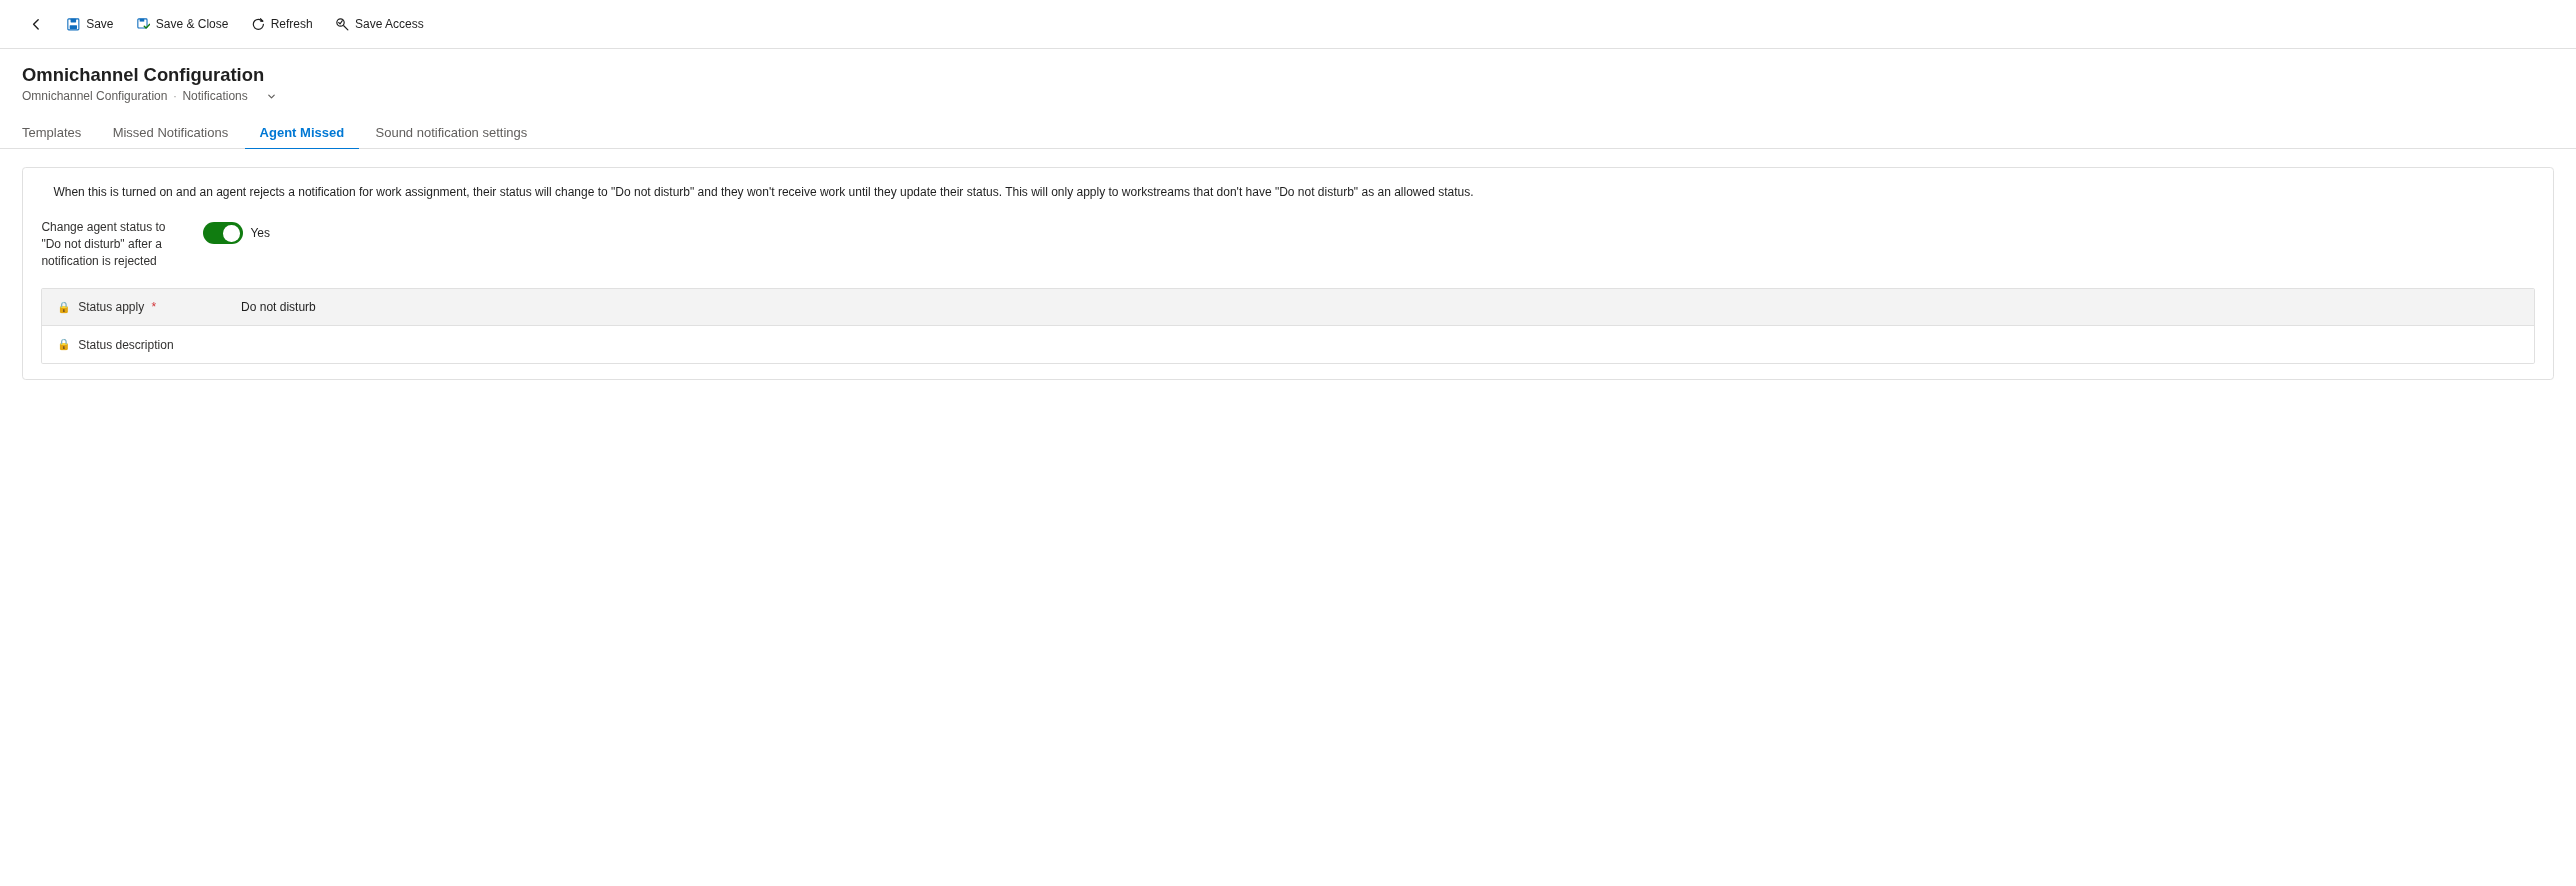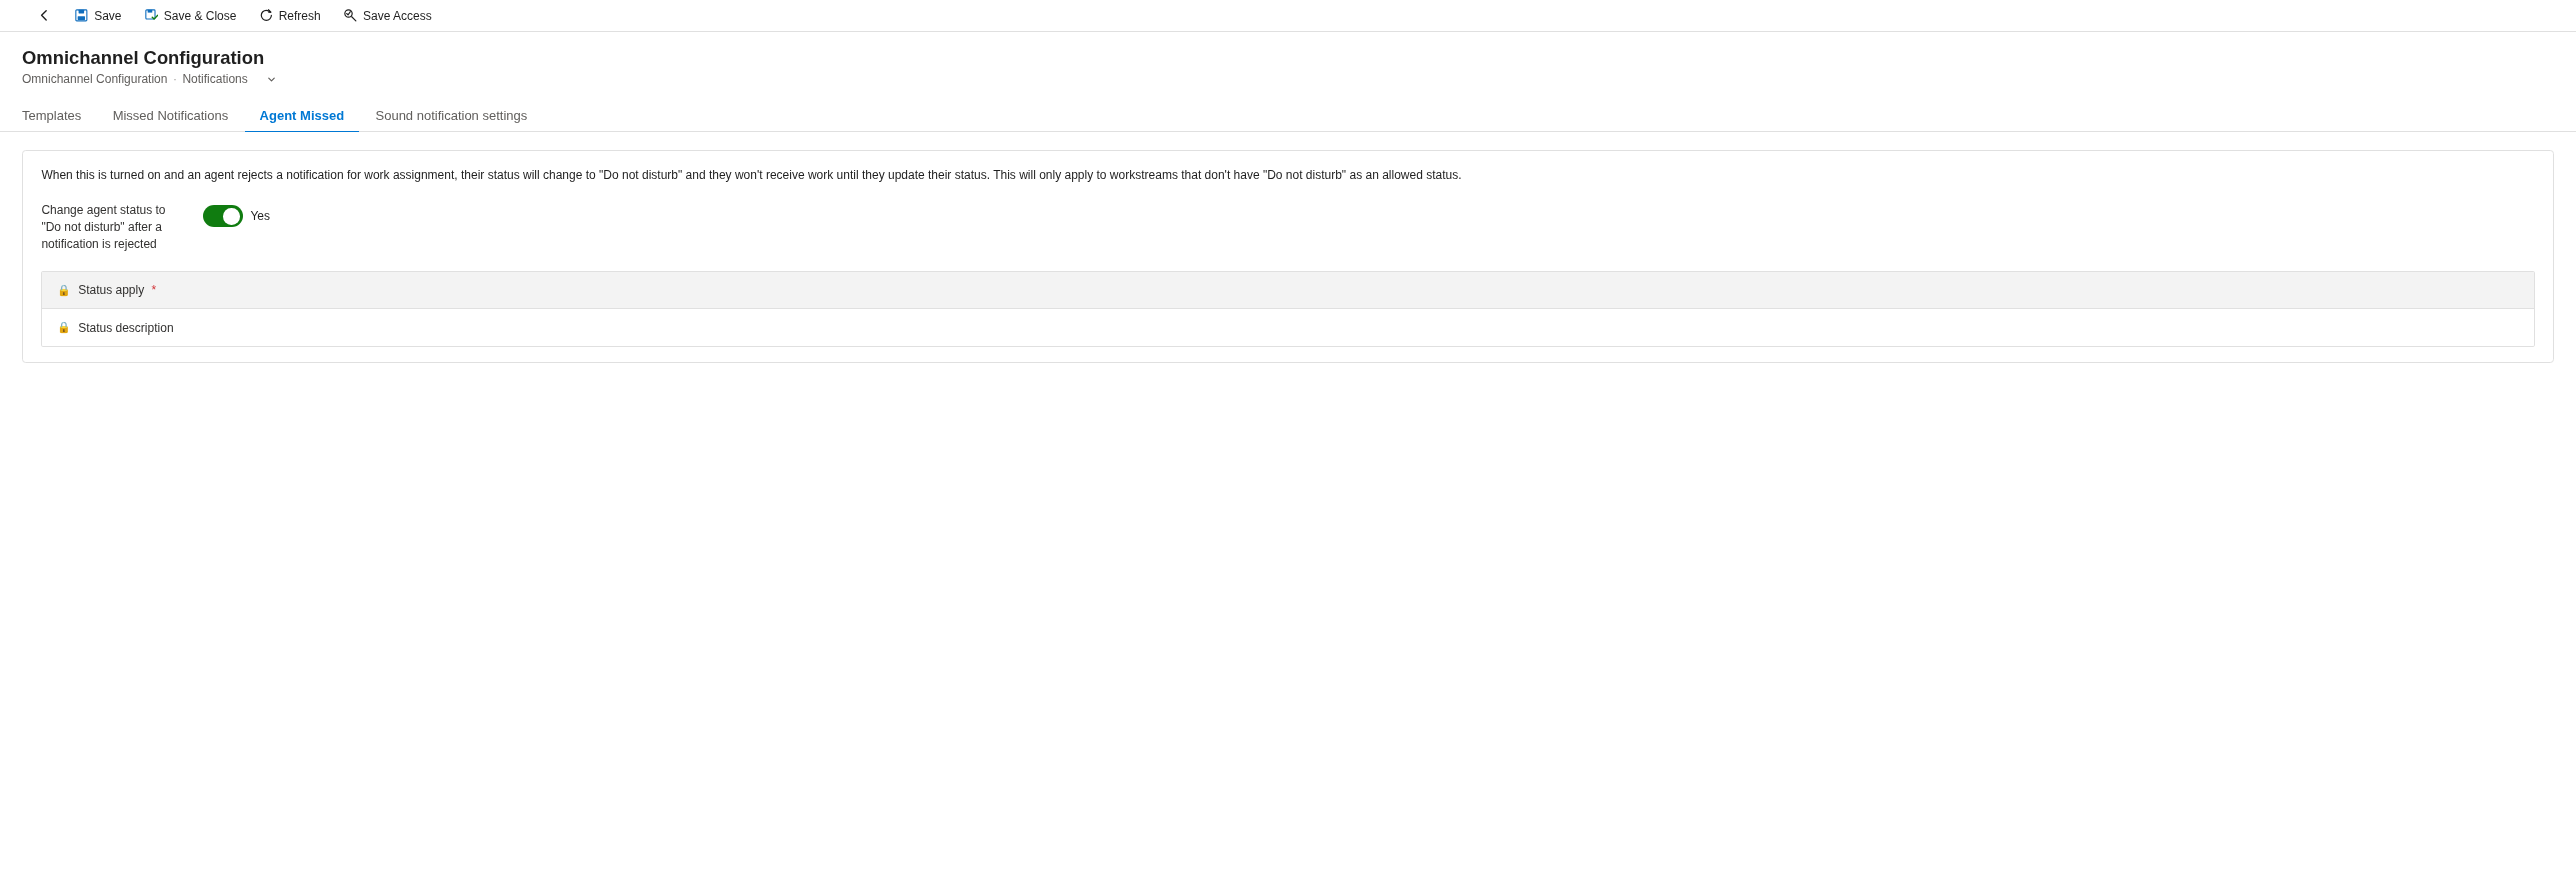--- a/index.html
+++ b/index.html
@@ -2,22 +2,22 @@
 <html style="font-size:14.7px"><head>
   <meta charset="utf-8">
   <style>
     * { box-sizing: border-box; margin: 0; padding: 0; }
     body { font-family: 'Segoe UI', sans-serif; font-size: 13px; color: #1f1f1f; background: #fff; }
 
     
     .toolbar {
       display: flex;
       align-items: center;
-      padding: 0 28px;
-      height: 32px;
+      padding: 0 20px;
+      height: 49px;
       border-bottom: 0.9px solid #e0e0e0;
       gap: 3.7px;
     }
     .toolbar-btn {
       display: flex;
       align-items: center;
       gap: 5.5px;
       padding: 5.5px 9.2px;
       background: none;
       border: none;
@@ -86,20 +86,21 @@
     .info-box {
       border: 0.9px solid #e0e0e0;
       border-radius: 3.7px;
       padding: 14.7px 18.4px;
     }
     .info-text {
       font-size: 12px;
       color: #1f1f1f;
       line-height: 1.5;
       margin-bottom: 18.4px;
+      margin-left: 12px;
     }
 
     
     .toggle-row {
       display: flex;
       align-items: flex-start;
       gap: 14.7px;
       margin-bottom: 18.4px;
     }
     .toggle-label {
@@ -260,20 +261,21 @@
     </div>
 
     <div class="data-table">
 
       <div class="data-row highlighted">
         <div class="data-cell-label">
           <span class="lock-icon">🔒</span>
           <span>Status apply</span>
           <span class="data-cell-required">*</span>
         </div>
+        <div class="data-cell-value">Do not disturb</div>
       </div>
 
       <div class="data-row">
         <div class="data-cell-label">
           <span class="lock-icon">🔒</span>
           <span>Status description</span>
         </div>
       </div>
     </div>
 

